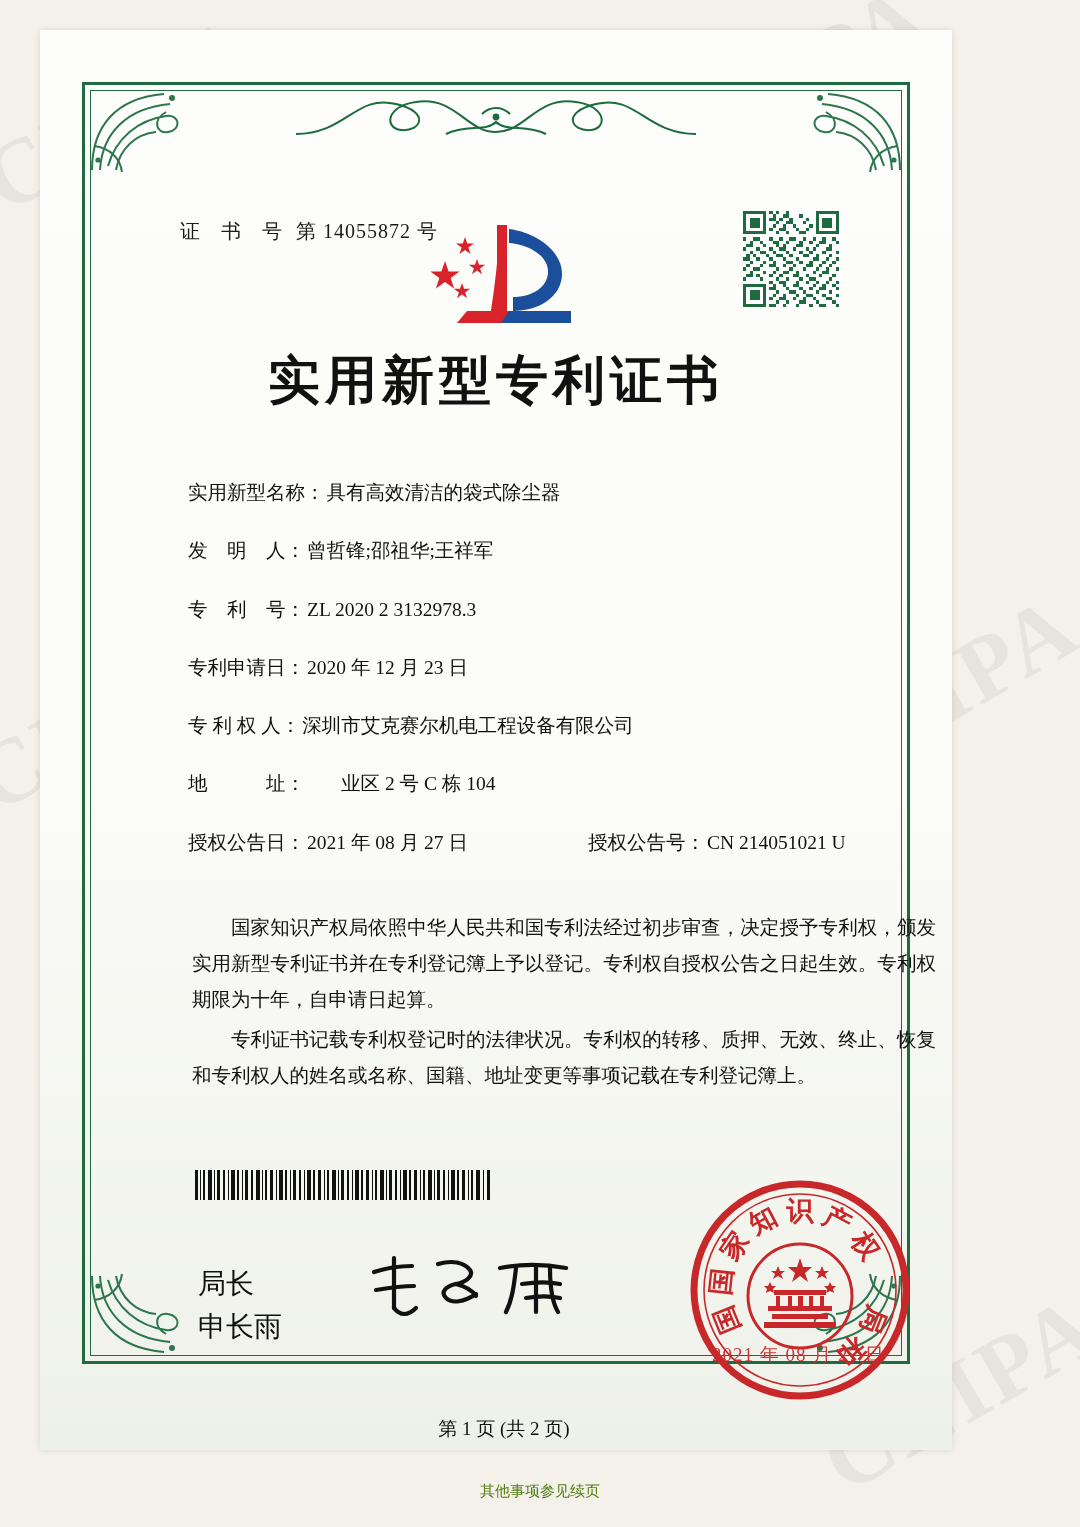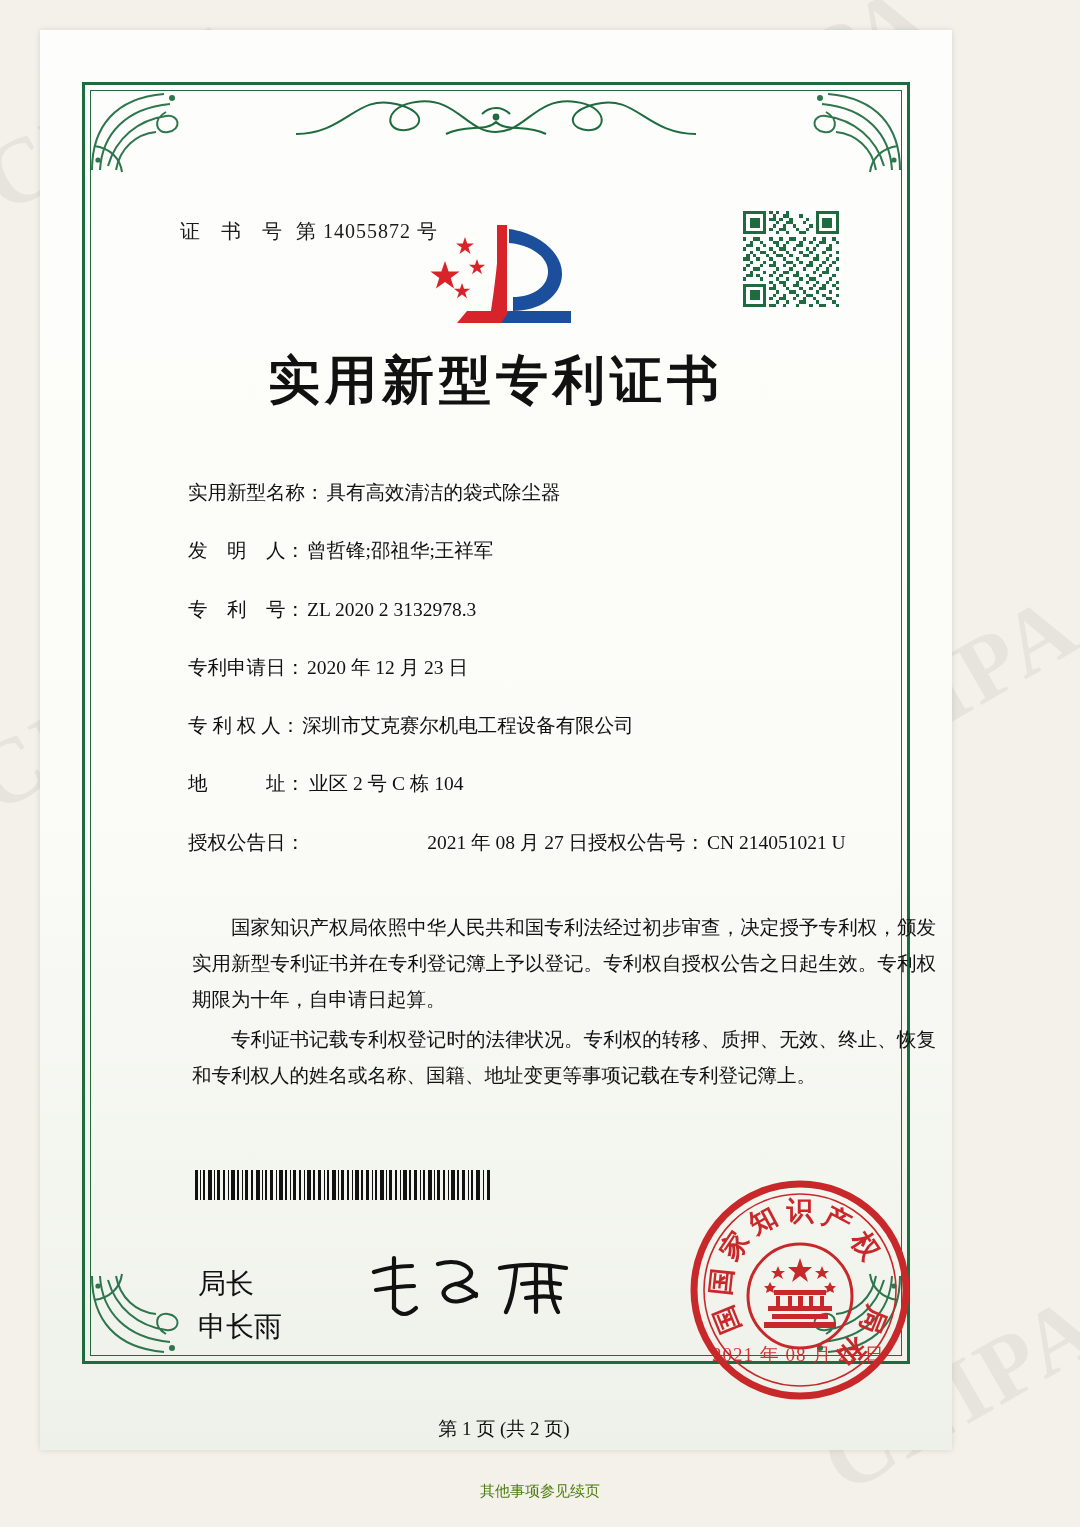--- a/index.html
+++ b/index.html
@@ -139,24 +139,24 @@
     margin-bottom: 29px;
   }
   .field-label {
     flex: 0 0 auto;
     white-space: pre;
   }
   .field-value {
     flex: 1 1 auto;
     padding-left: 2px;
   }
-  .field-value .l2 { display: block; padding-left: 2px; }
+  .field-value .l2 { display: block; padding-left: 2px; margin-left: 32px; }
 
   .field-row.two-col { margin-bottom: 0; }
-  .two-col .col-a { display: flex; flex: 0 0 400px; text-align: right; }
+  .two-col .col-a { display: flex; flex: 0 0 400px; }
   .two-col .col-b { display: flex; flex: 1 1 auto; }
 
   
   .paras {
     position: absolute;
     left: 148px;
     top: 880px;
     width: 748px;
     font-size: 19.5px;
     color: #111;

